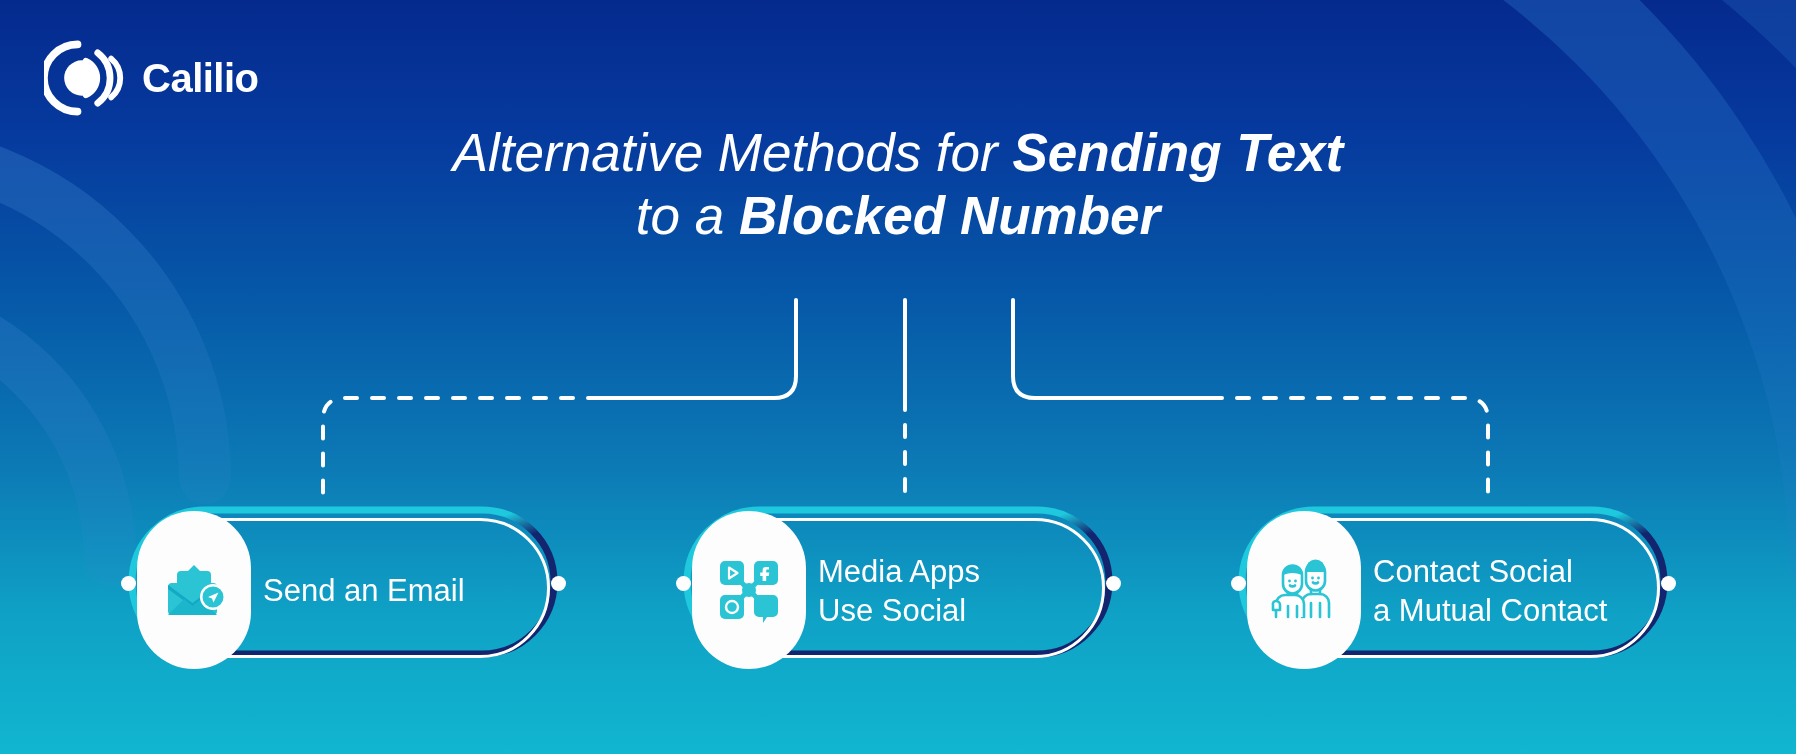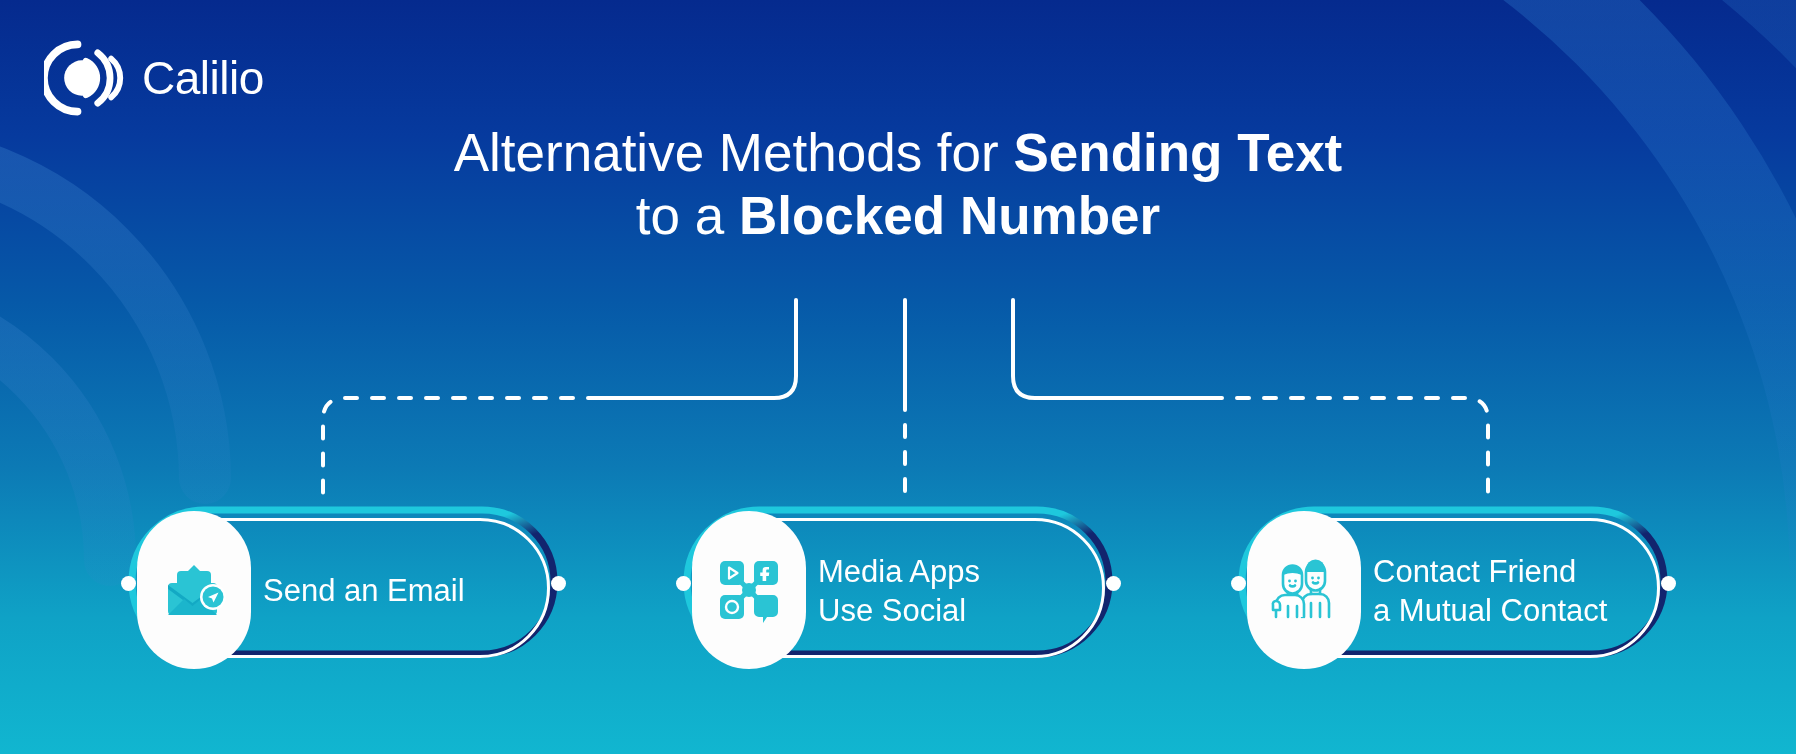--- a/index.html
+++ b/index.html
@@ -35,34 +35,35 @@
   
   #logo {
     position:absolute;
     left:44px; top:36px;
     display:flex; align-items:center; gap:14px;
     z-index:6;
   }
   #logo-mark { width:84px; height:84px; display:block; }
   #logo-text {
     color:#ffffff;
-    font-size:46px;
-    font-weight:normal;
+    font-size:40px;
+    font-weight:bold;
     letter-spacing:-0.5px;
     line-height:1;
   }
 
   
   #title-block {
     position:absolute;
     left:0; right:0; top:122px;
     text-align:center;
     z-index:6;
     color:#ffffff;
     line-height:1.18;
+    font-style:italic;
   }
   .title-line { font-size:53px; white-space:nowrap; }
   .t-light { font-weight:300; }
   .t-bold  { font-weight:bold; }
 
   
   #connectors {
     position:absolute;
     left:0; top:0;
     width:1796px; height:754px;
@@ -321,21 +322,21 @@
             <path d="M22 51 v11 m9 -11 v11"></path>
             <circle cx="23.5" cy="26" r="1.4" fill="#2ac4d4" stroke="none"></circle>
             <circle cx="29.5" cy="26" r="1.4" fill="#2ac4d4" stroke="none"></circle>
             <path d="M24 30.5 a3 2 0 0 0 5 0"></path>
 
             <path d="M10 46 a4 4 0 0 1 4 4 v5 h-7 v-5 a3 3 0 0 1 3 -4 z" fill="#ffffff"></path>
           </g>
         </svg>
       </div>
       <div class="card-label">
-        <span>Contact Friend</span>
+        <span>Contact Social</span>
         <span>a Mutual Contact</span>
       </div>
     </div>
     <div class="ring-dot left"></div>
     <div class="ring-dot right"></div>
   </div>
 
 </div>
 
 </body></html>

